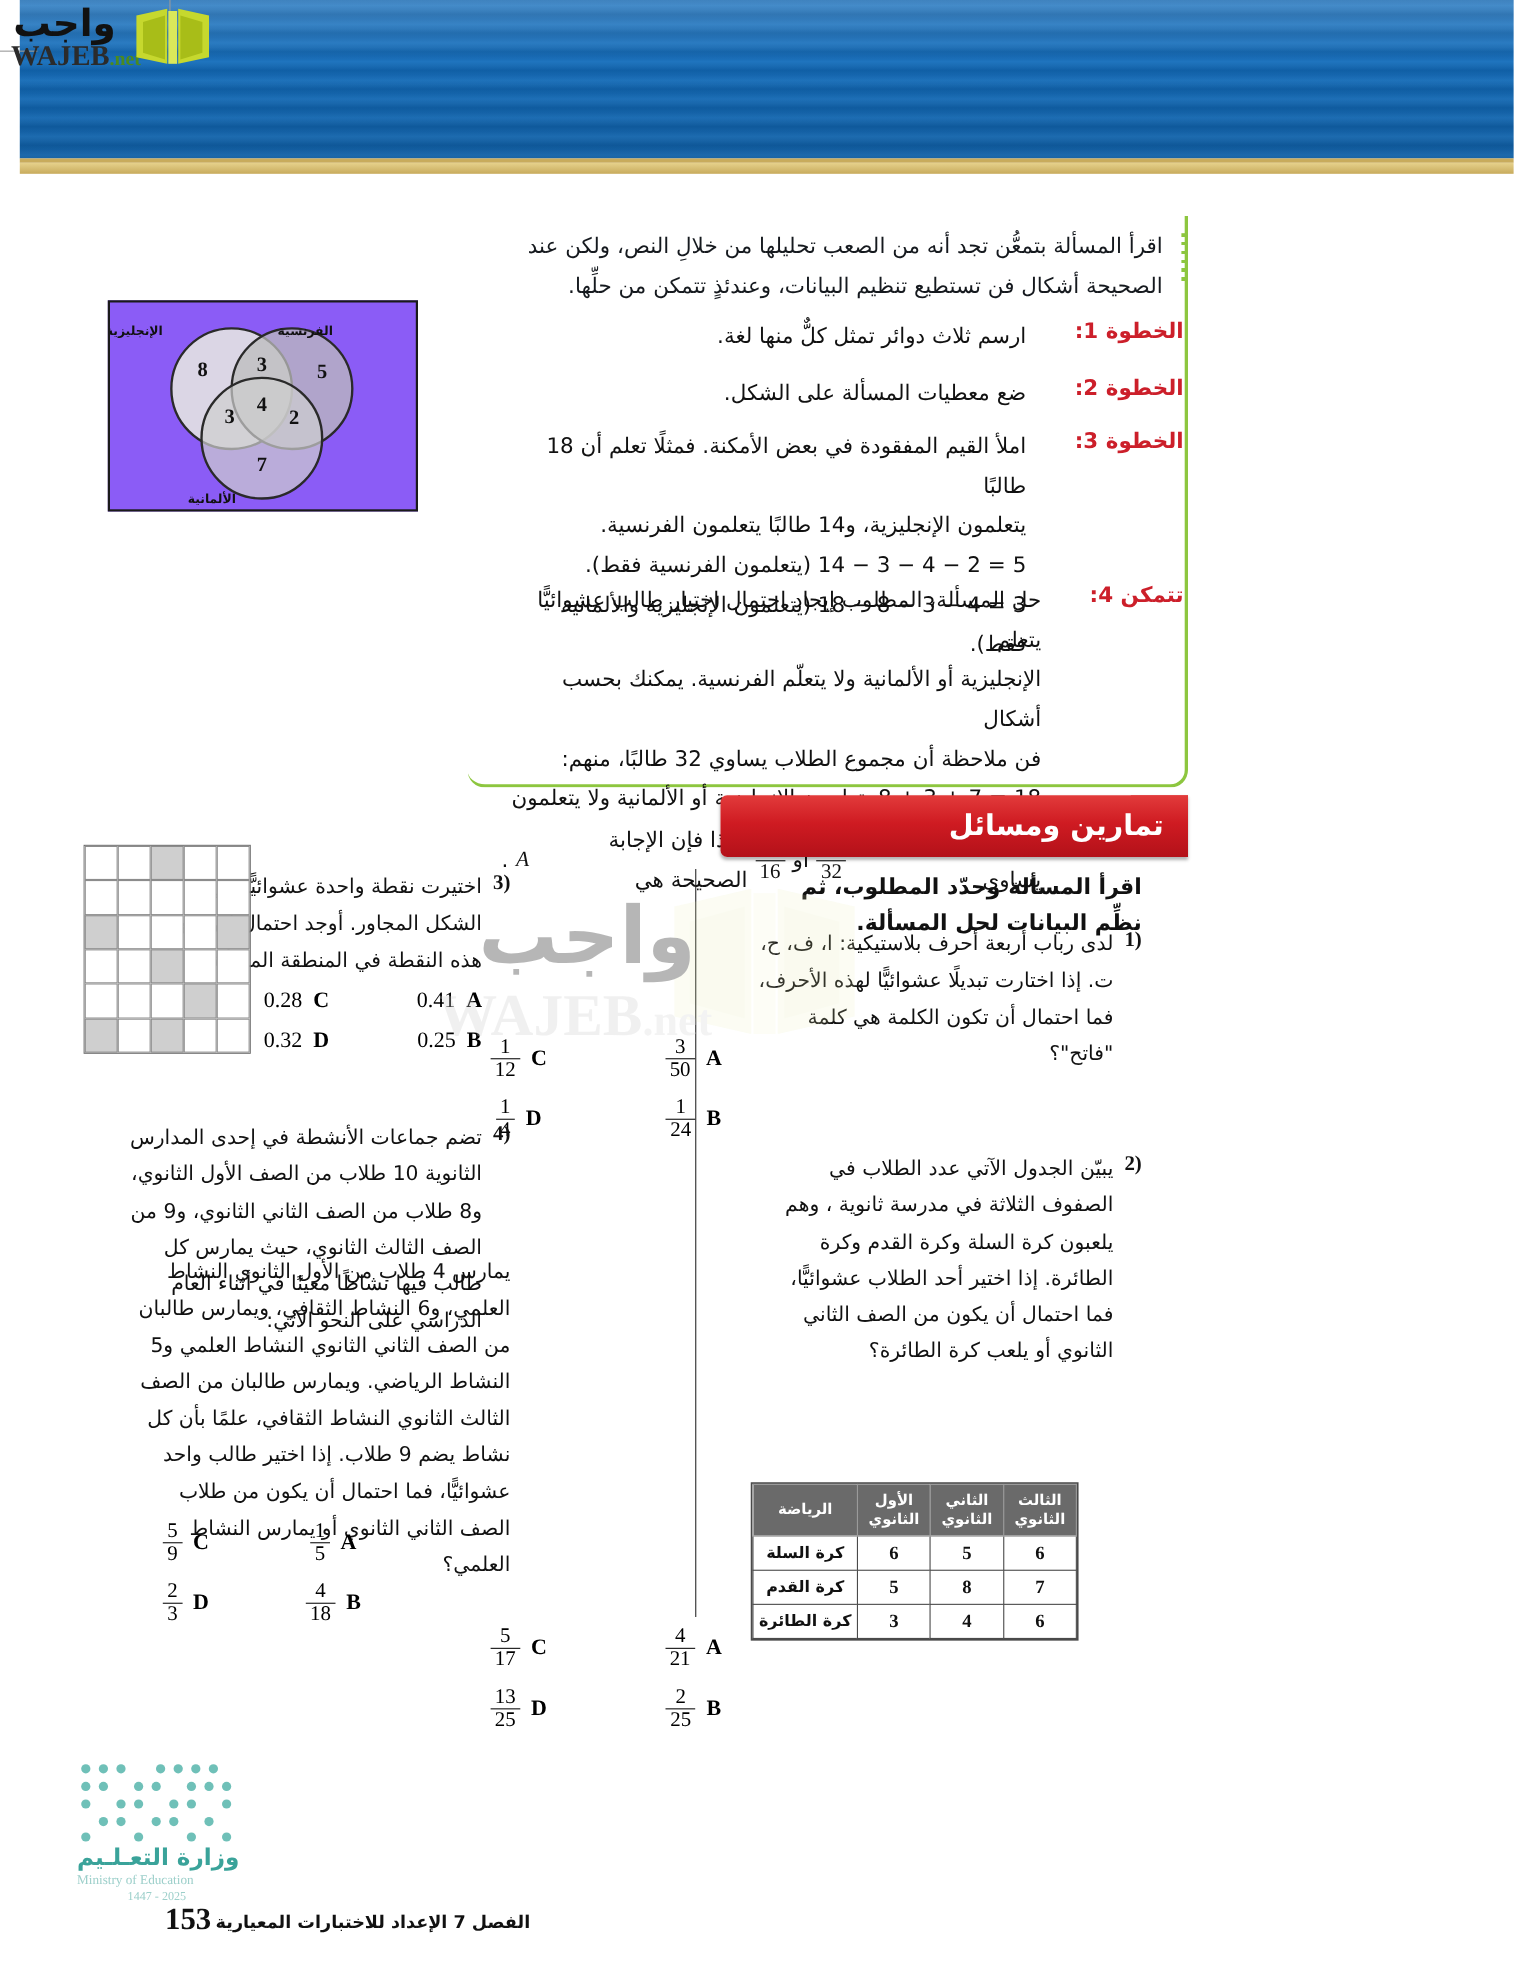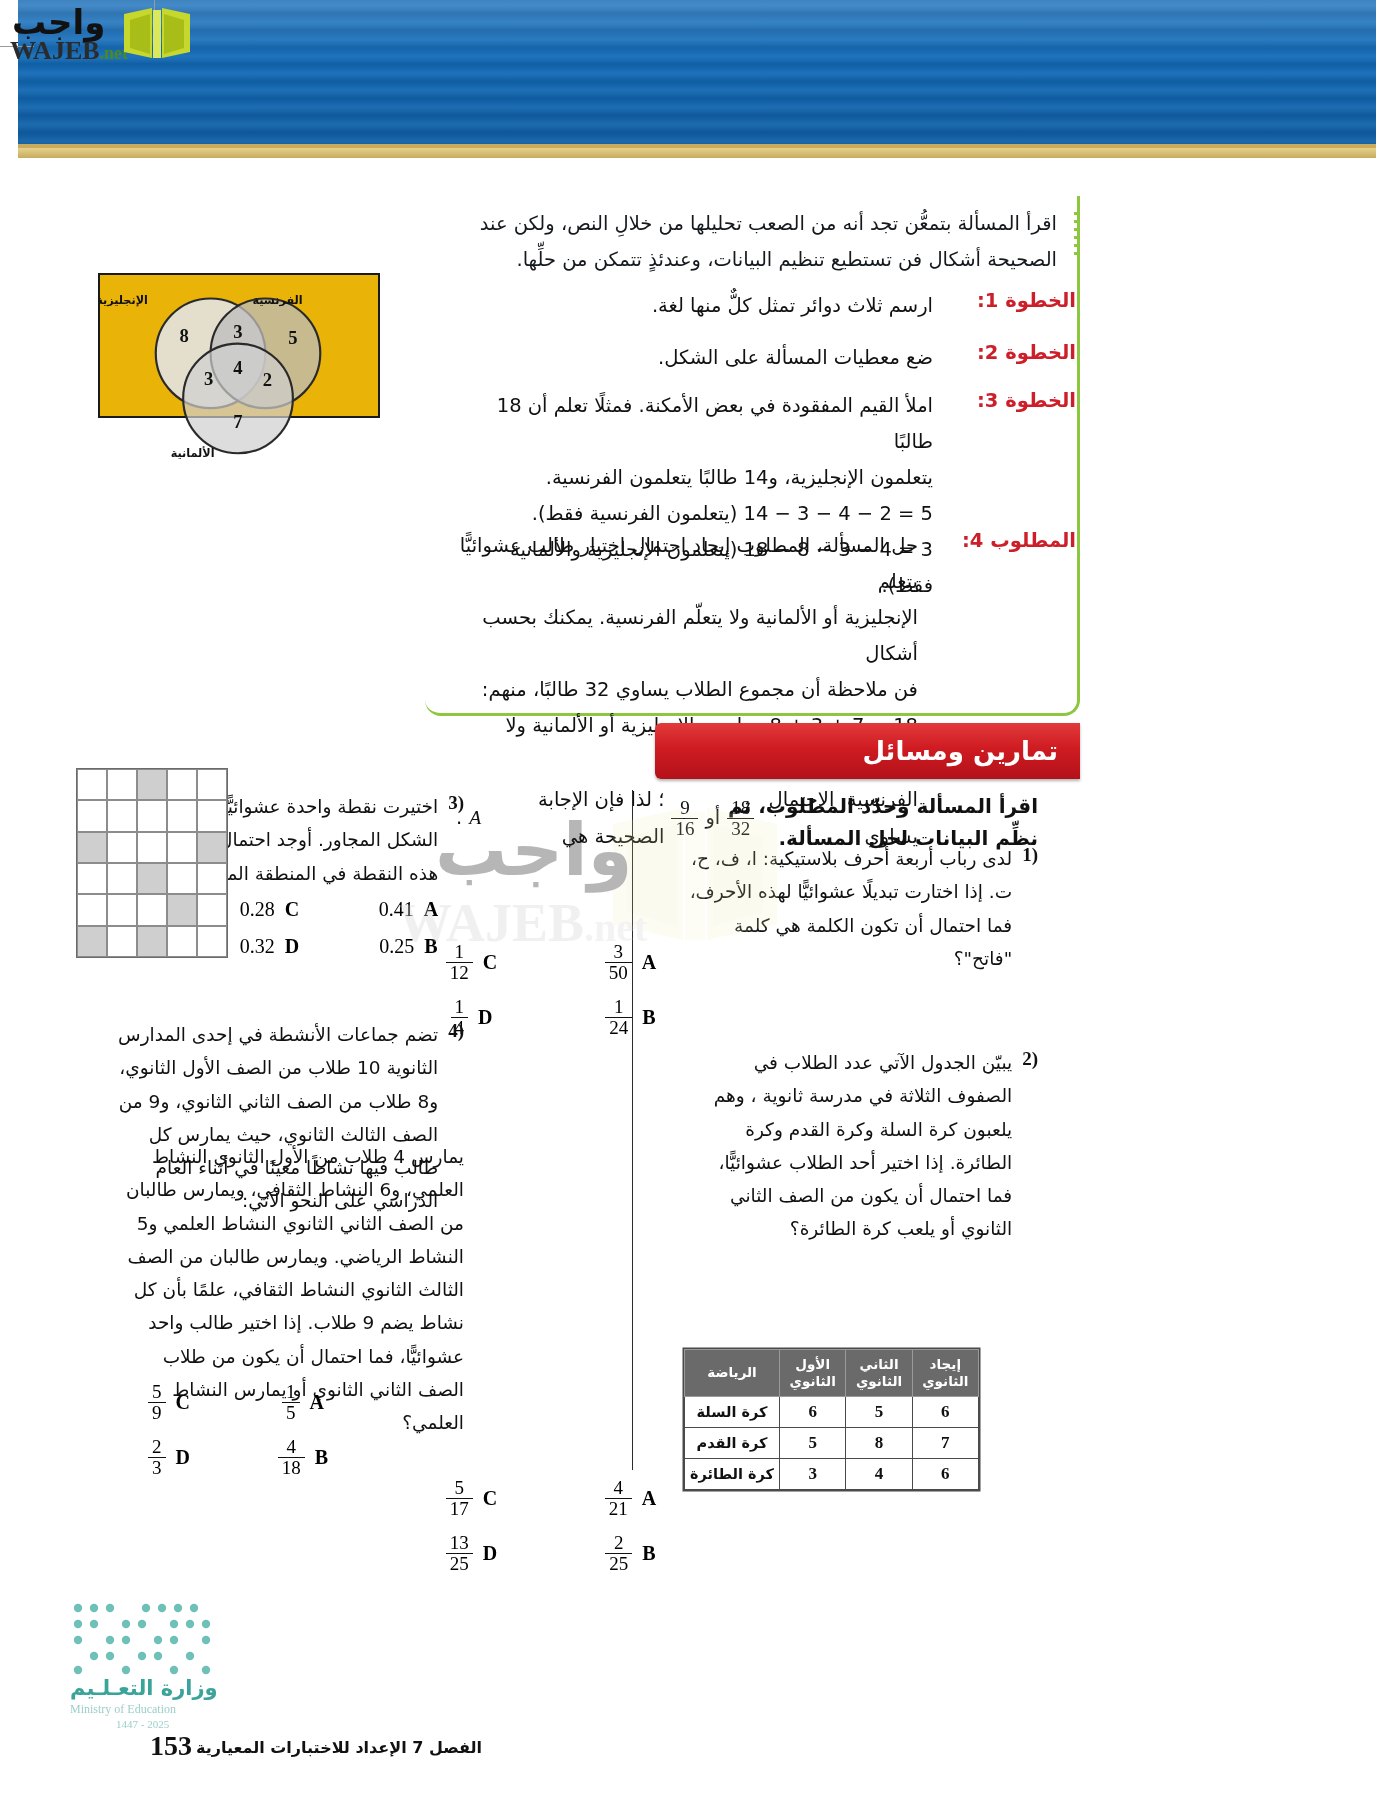--- a/index.html
+++ b/index.html
@@ -152,23 +152,23 @@
     flex: 1 1 auto;
     font-size: 19.5px;
     line-height: 1.85;
   }
   .eqline { direction: rtl; text-align: right; }
 
   
   .venn-box {
     position: absolute;
     left: 98px; top: 273px;
-    width: 282px; height: 145px;
+    width: 282px; height: 192px;
     border: 2px solid #1a1a1a;
-    background: #eab308;
+    background: #8b5cf6;
   }
 
   
   .sec-header {
     position: absolute;
     left: 655px; top: 723px;
     width: 425px; height: 56px;
     background: linear-gradient(to bottom, #e23b3b 0%, #cf1b22 45%, #b31119 100%);
     border-radius: 6px 0 0 6px;
     box-shadow: 0 2px 3px rgba(0,0,0,0.30);
@@ -389,21 +389,21 @@
   <div class="step-label">الخطوة 3:</div>
   <div class="step-body">
     <div>املأ القيم المفقودة في بعض الأمكنة. فمثلًا تعلم أن 18 طالبًا</div>
     <div>يتعلمون الإنجليزية، و14 طالبًا يتعلمون الفرنسية.</div>
     <div class="eqline">5 = 2 − 4 − 3 − 14 (يتعلمون الفرنسية فقط).</div>
     <div class="eqline">3 = 4 − 3 − 8 − 18 (يتعلمون الإنجليزية والألمانية فقط).</div>
   </div>
 </div>
 
 <div class="step-row ar" style="right:320px; top:528px; width:620px;">
-  <div class="step-label">المطلوب 4:</div>
+  <div class="step-label">تتمكن 4:</div>
   <div class="step-body">
     <div>حل المسألة، المطلوب إيجاد احتمال اختيار طالب عشوائيًّا يتعلم</div>
     <div>الإنجليزية أو الألمانية ولا يتعلّم الفرنسية. يمكنك بحسب أشكال</div>
     <div>فن ملاحظة أن مجموع الطلاب يساوي 32 طالبًا، منهم:</div>
     <div>18 = 7 + 3 + 8 يتعلمون الإنجليزية أو الألمانية ولا يتعلمون</div>
     <div style="display:flex;flex-direction:row;align-items:center;justify-content:flex-start;gap:7px;direction:rtl;margin-top:2px;">
       <span>الفرنسية. الاحتمال يساوي</span>
       <span class="frac">
         <span class="num">18</span>
         <span class="den">32</span>
@@ -487,21 +487,21 @@
 
 <div class="prob ar" style="right:358px; top:1046px; width:350px;">
   <div class="prob-num">2)</div>
   <div class="prob-text">يبيّن الجدول الآتي عدد الطلاب في الصفوف الثلاثة في مدرسة ثانوية ، وهم يلعبون كرة السلة وكرة القدم وكرة الطائرة. إذا اختير أحد الطلاب عشوائيًّا، فما احتمال أن يكون من الصف الثاني الثانوي أو يلعب كرة الطائرة؟</div>
 </div>
 
 <table class="dtable">
   <thead>
     <tr>
       <th>
-        <div>إيجاد</div>
+        <div>الثالث</div>
         <div>الثانوي</div>
       </th>
       <th>
         <div>الثاني</div>
         <div>الثانوي</div>
       </th>
       <th>
         <div>الأول</div>
         <div>الثانوي</div>
       </th>

